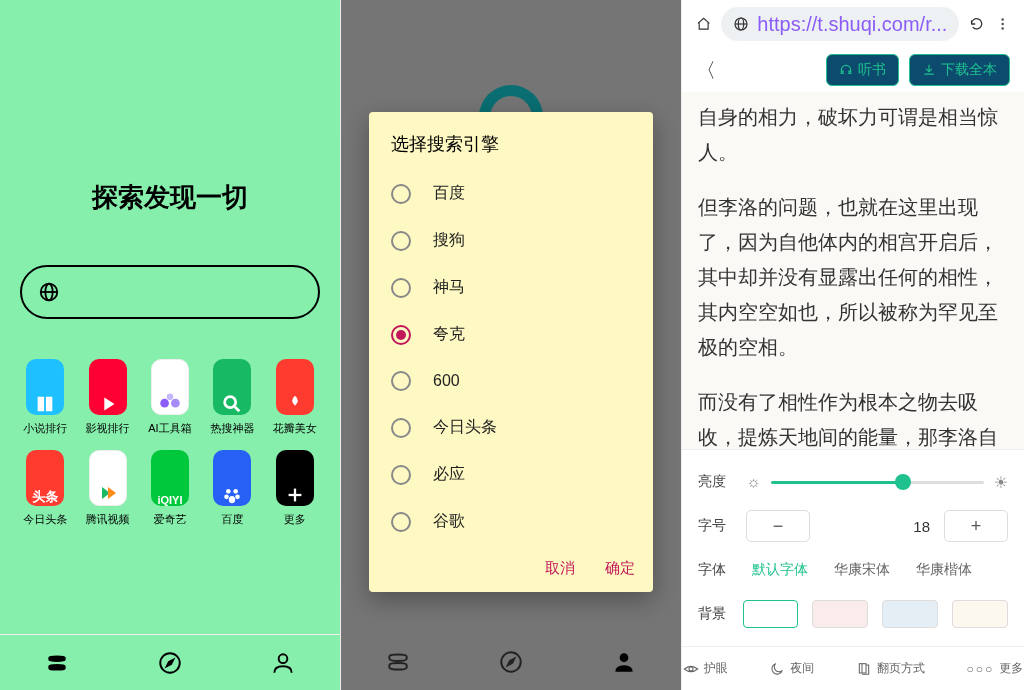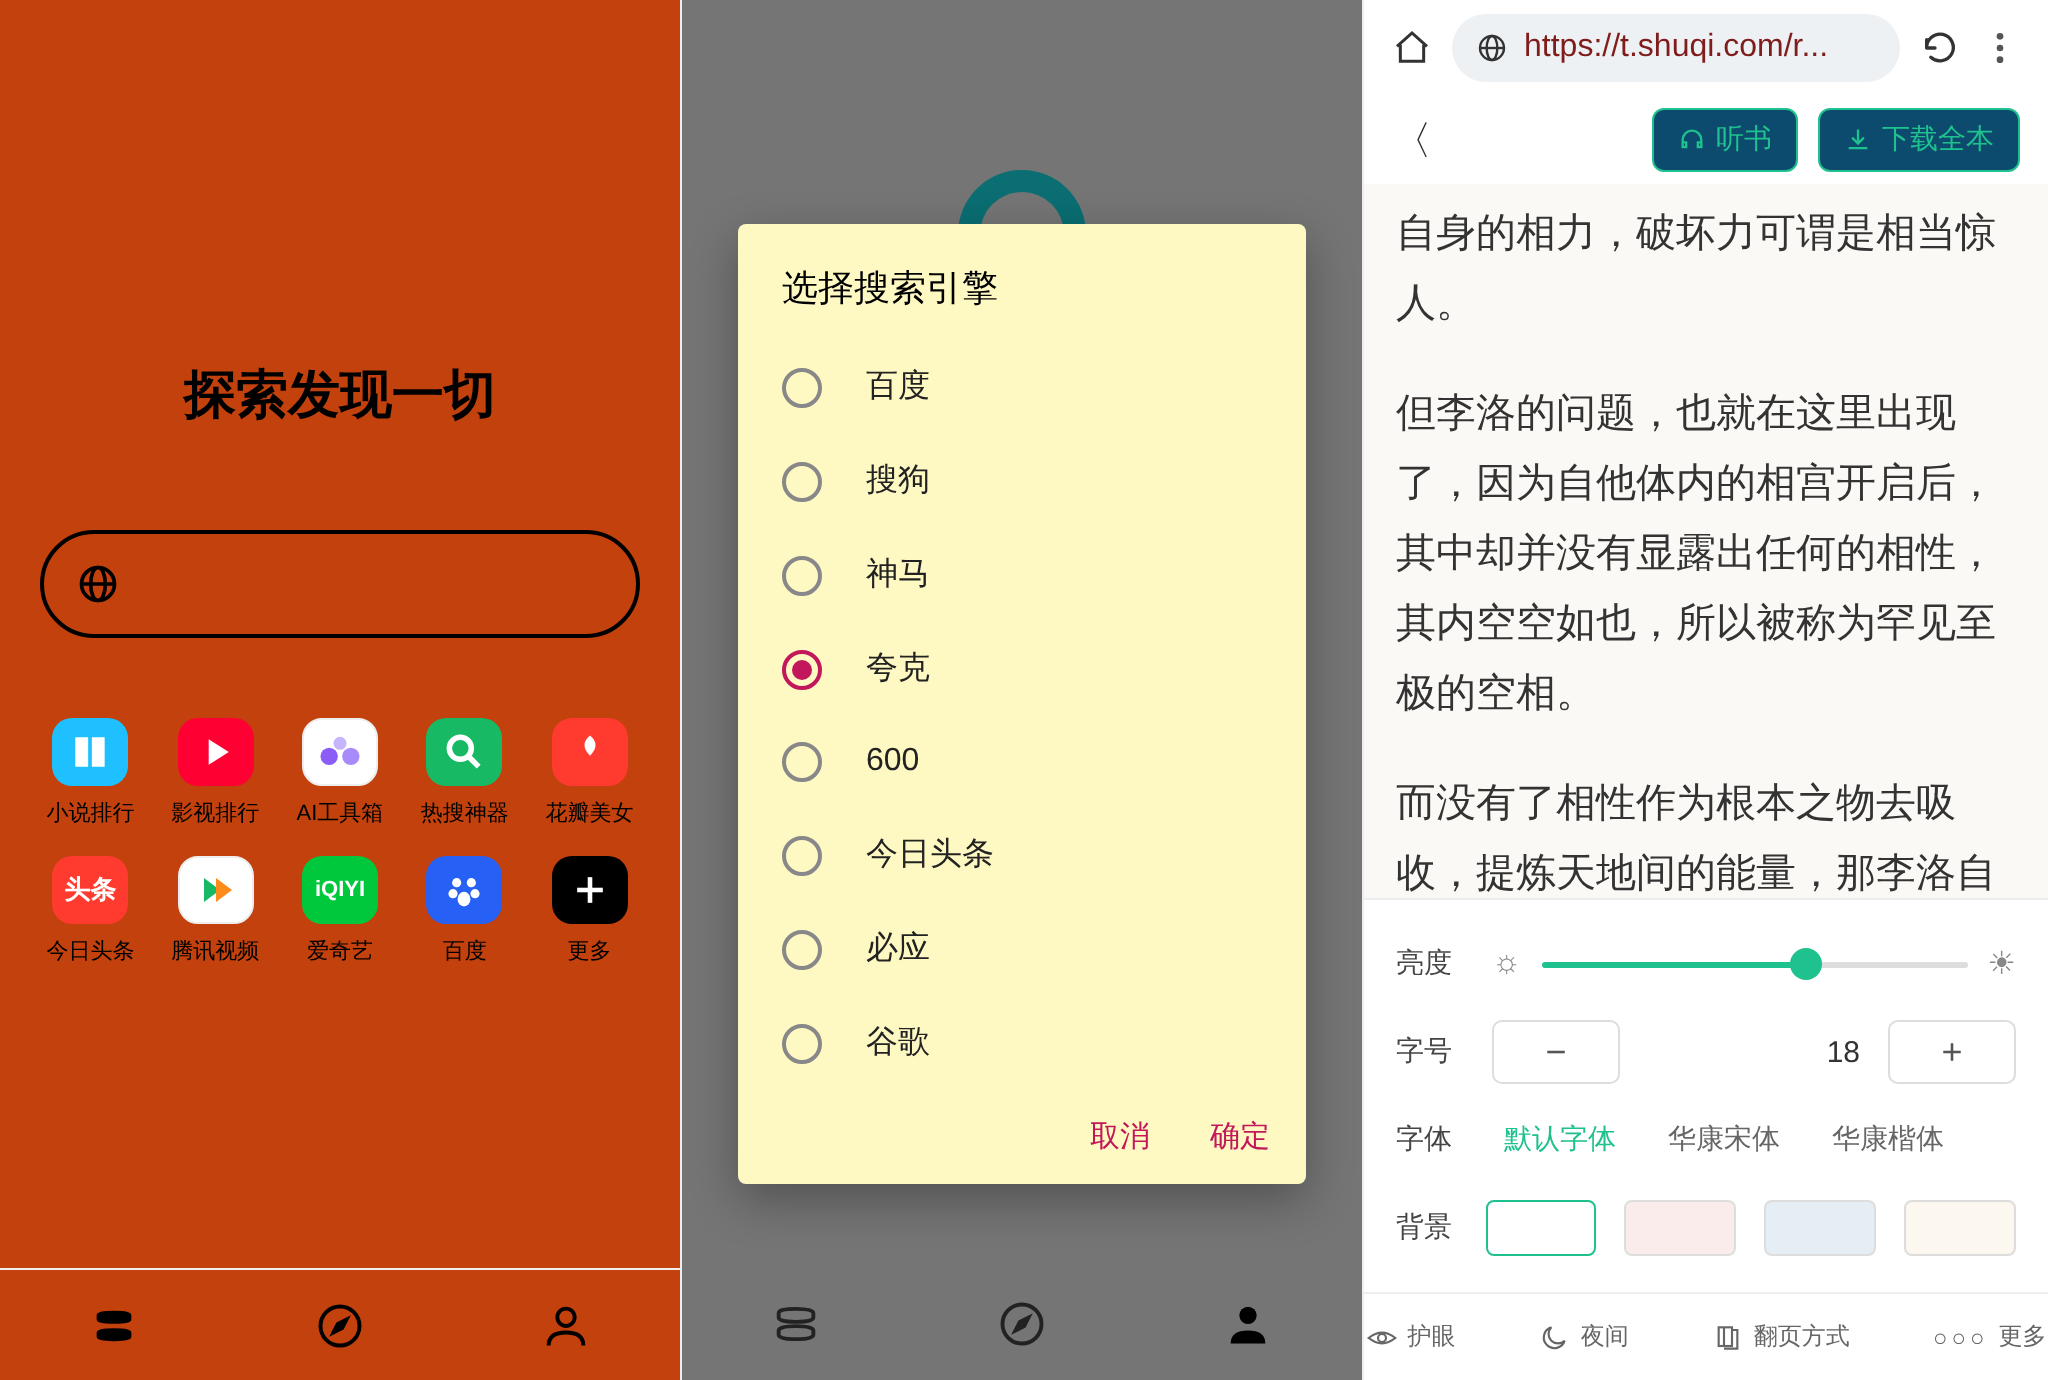--- a/index.html
+++ b/index.html
@@ -2,28 +2,28 @@
 <html><head>
 <meta charset="utf-8">
 <style>
 * { margin: 0; padding: 0; box-sizing: border-box; }
 body { font-family: -apple-system, "PingFang SC", "Microsoft YaHei", sans-serif; background: #fff; }
 .container { display: flex; width: 1024px; height: 690px; }
 .panel { width: 341px; height: 690px; position: relative; border-right: 1px solid #eee; }
 .panel:last-child { border-right: none; width: 342px; }
 
 
-.p1 { background: #c2410c; display: flex; flex-direction: column; }
+.p1 { background: #86efac; display: flex; flex-direction: column; }
 .p1-content { flex: 1; display: flex; flex-direction: column; align-items: center; padding-top: 180px; }
 .p1-title { font-size: 26px; font-weight: 600; color: #000; margin-bottom: 50px; }
 .p1-search { width: 300px; height: 54px; border: 2.5px solid #000; border-radius: 27px; display: flex; align-items: center; padding: 0 16px; margin-bottom: 40px; }
 .globe-icon { width: 22px; height: 22px; }
 .p1-grid { display: grid; grid-template-columns: repeat(5, 1fr); gap: 14px 8px; padding: 0 18px; width: 100%; }
 .app-item { display: flex; flex-direction: column; align-items: center; gap: 6px; }
-.app-icon { width: 38px; height: 34px; border-radius: 10px; display: flex; align-items: center; justify-content: center; }
+.app-icon { width: 38px; height: 56px; border-radius: 10px; display: flex; align-items: flex-end; justify-content: center; }
 .app-label { font-size: 11px; color: #000; }
 .nav-bar { height: 56px; display: flex; align-items: center; justify-content: space-around; border-top: 1px solid #f0f0f0; }
 .nav-icon { width: 26px; height: 26px; }
 
 
 .p2 { background: #757575; }
 .p2-arc2 { position: absolute; top: 85px; left: 50%; transform: translateX(-50%); width: 64px; height: 32px; border: 11px solid #0a6e72; border-bottom: none; border-radius: 64px 64px 0 0; }
 .dialog { position: absolute; top: 112px; left: 28px; right: 28px; background: #fef9c3; border-radius: 4px; box-shadow: 0 8px 24px rgba(0,0,0,0.3); padding: 20px 0 8px; }
 .dialog-title { font-size: 18px; font-weight: 500; padding: 0 22px 14px; color: #000; }
 .radio-item { display: flex; align-items: center; padding: 13px 22px; gap: 22px; }
@@ -33,21 +33,21 @@
 .radio-label { font-size: 16px; color: #222; }
 .dialog-actions { display: flex; justify-content: flex-end; padding: 14px 18px 6px; gap: 30px; }
 .dialog-btn { font-size: 15px; color: #c2185b; background: none; border: none; cursor: pointer; font-weight: 500; }
 .p2-nav { position: absolute; bottom: 0; left: 0; right: 0; height: 56px; background: #757575; display: flex; align-items: center; justify-content: space-around; }
 .p2-nav .nav-icon { filter: brightness(0.5); }
 .p2-nav .nav-icon.active { filter: brightness(0); }
 
 
 .p3 { background: #fff; display: flex; flex-direction: column; }
 .p3-top { height: 48px; display: flex; align-items: center; padding: 0 14px; gap: 10px; }
-.url-bar { flex: 1; height: 34px; background: #eef1f3; border-radius: 17px; display: flex; align-items: center; padding: 0 12px; gap: 8px; font-size: 16px; color: #7f1d1d; }
+.url-bar { flex: 1; height: 34px; background: #eef1f3; border-radius: 17px; display: flex; align-items: center; padding: 0 12px; gap: 8px; font-size: 20px; color: #8b5cf6; }
 .p3-sub { height: 44px; display: flex; align-items: center; padding: 0 14px; gap: 10px; }
 .back-chev { font-size: 20px; color: #333; }
 .pill-btn { display: flex; align-items: center; gap: 5px; padding: 6px 12px; border: 1.5px solid #1fc18e; border-radius: 6px; color: #1fc18e; font-size: 14px; background: #0c4a6e; }
 .p3-content { flex: 1; padding: 8px 16px; background: #faf9f5; overflow: hidden; }
 .p3-para { font-size: 20px; line-height: 1.75; color: #333; margin-bottom: 20px; }
 .p3-para.cut { opacity: 0.55; }
 .p3-settings { border-top: 1px solid #eee; padding: 10px 16px; }
 .setting-row { display: flex; align-items: center; height: 44px; gap: 14px; }
 .setting-label { font-size: 14px; color: #444; width: 34px; }
 .slider-wrap { flex: 1; display: flex; align-items: center; gap: 10px; }

